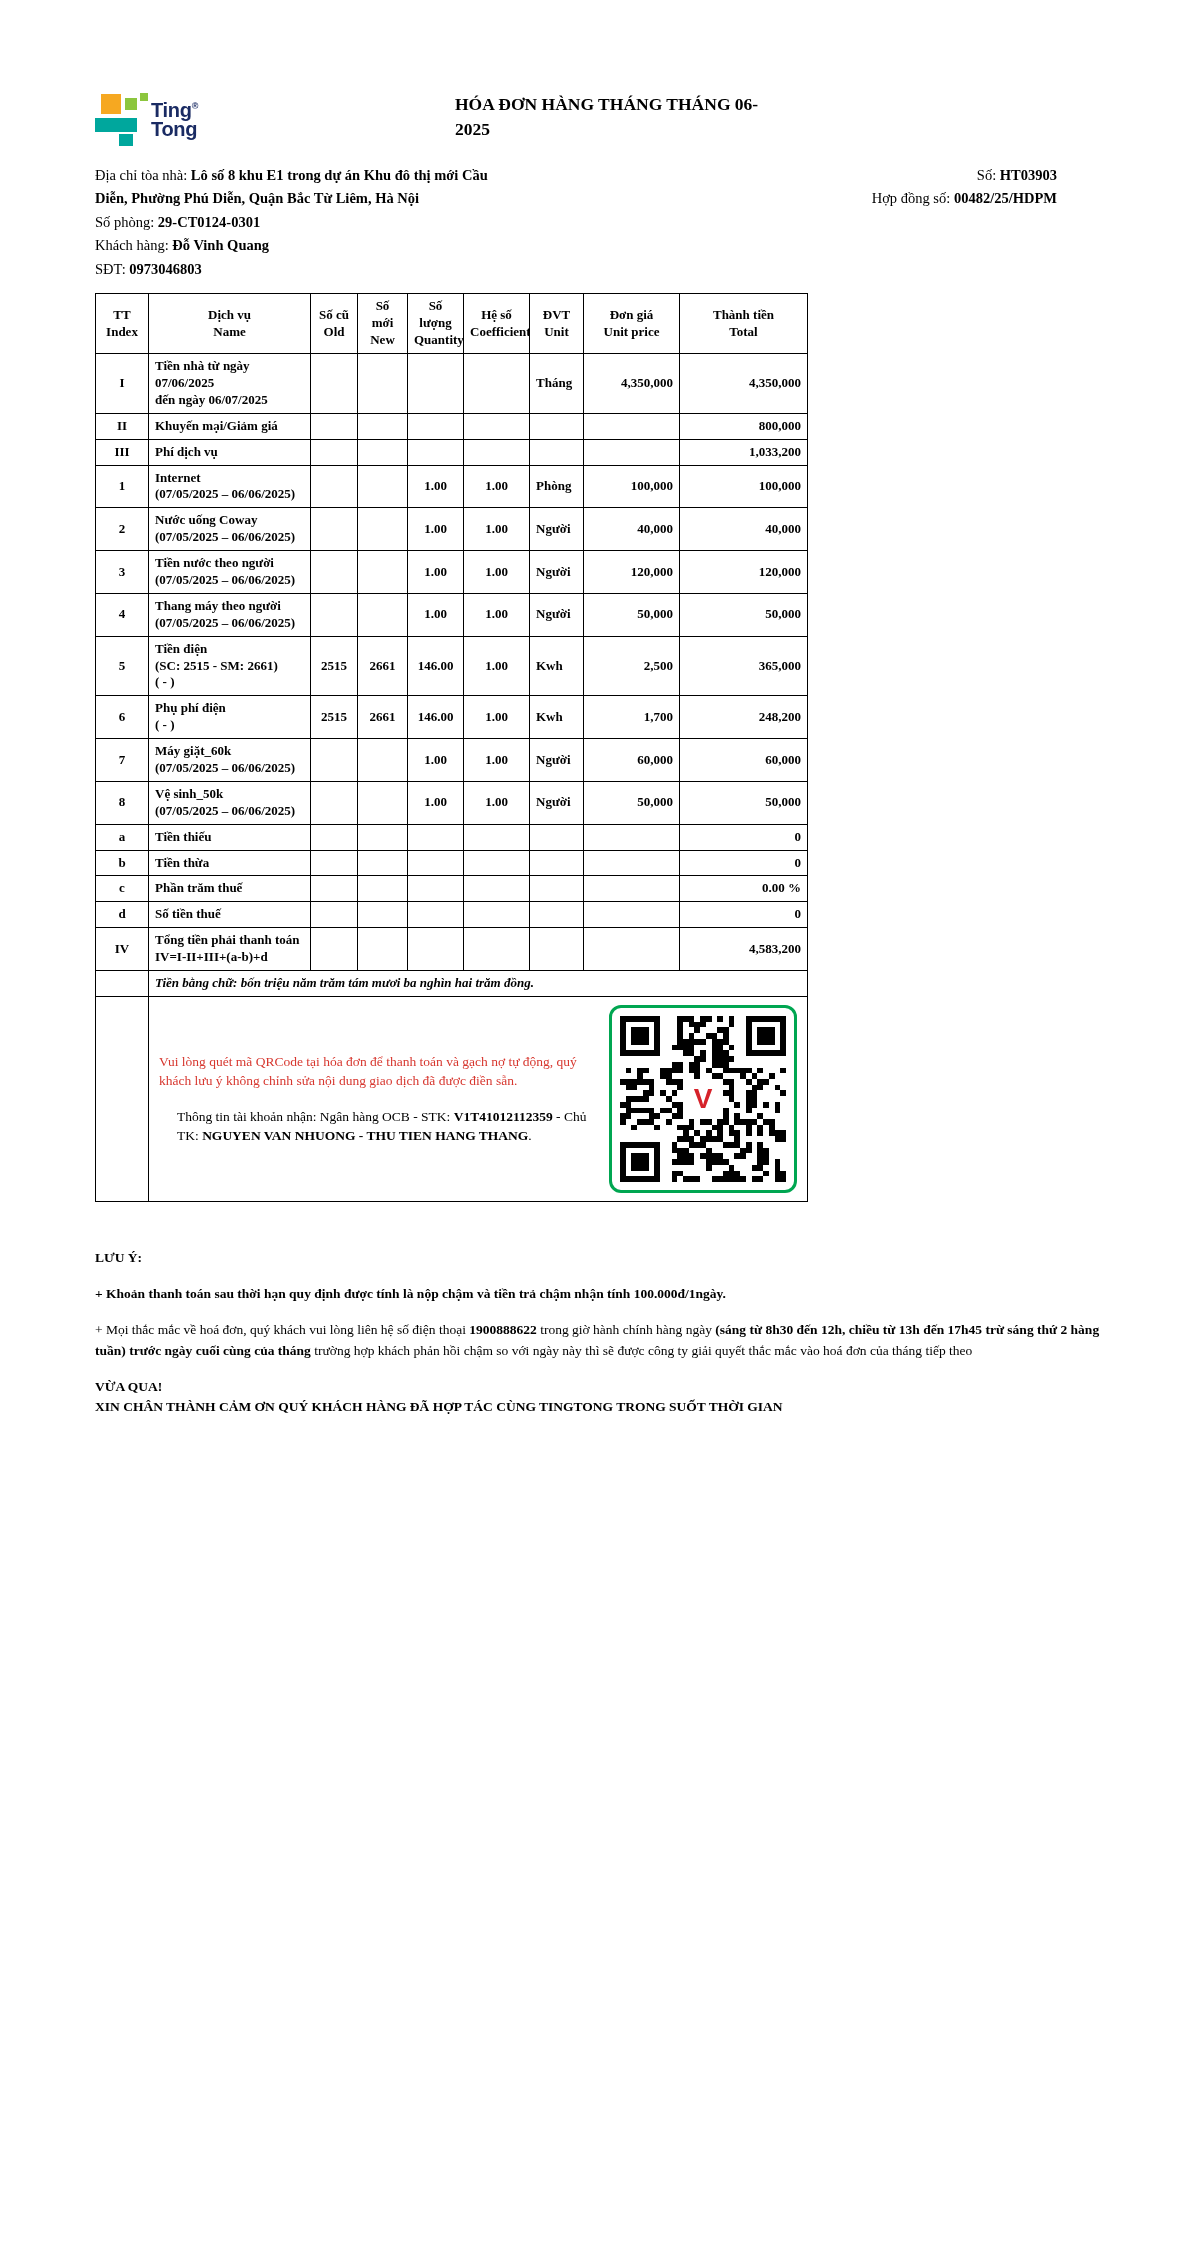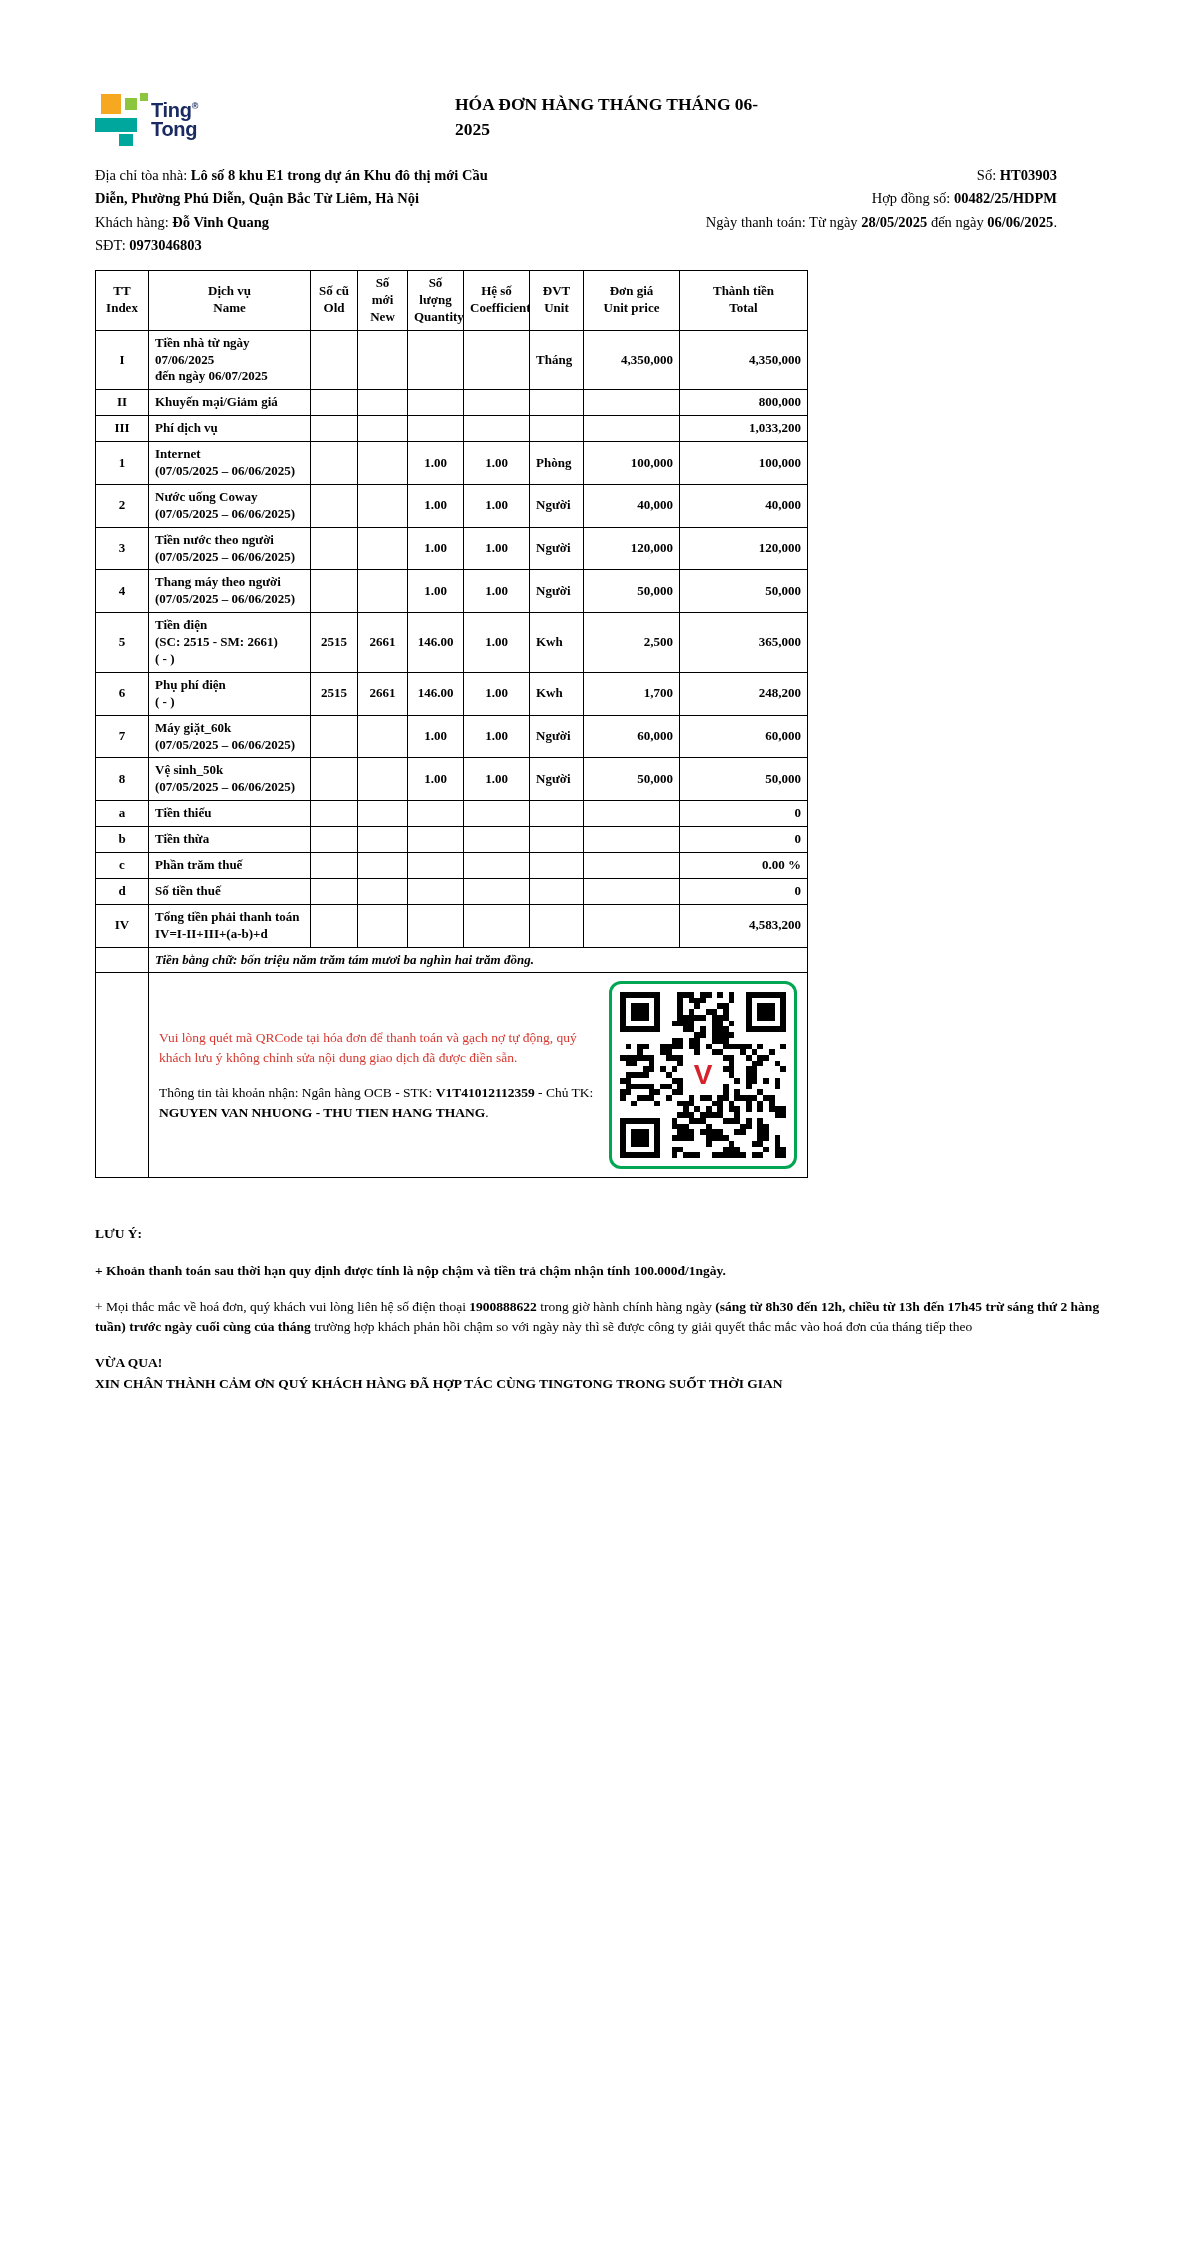--- a/index.html
+++ b/index.html
@@ -48,21 +48,21 @@
   col.w-tt{width:53px} col.w-name{width:162px} col.w-old{width:47px}
   col.w-new{width:50px} col.w-qty{width:56px} col.w-coef{width:66px}
   col.w-unit{width:54px} col.w-price{width:96px} col.w-total{width:128px}
   td.a-c{text-align:center} td.a-l{text-align:left} td.a-r{text-align:right}
 
   td.words-cell { font-weight:normal; }
   .qr-cell { padding:8px 10px !important; }
   .qr-flex { display:flex; justify-content:space-between; align-items:center; gap:1px; }
   .qr-texts { width:438px; font-size:13.5px; font-weight:normal; line-height:1.45; }
   .qr-notice { color:var(--red,#d7372f); margin-bottom:16px; }
-  .qr-account { color:#000; }
+  .qr-account { color:#000;margin-left:18px; }
   .qr-frame {
     position:relative; width:188px; height:188px; flex:0 0 auto;
     border:3px solid var(--green,#00a651); border-radius:12px;
     padding:8px; background:#fff;
   }
   .qr-frame svg { width:166px; height:166px; display:block; }
   .qr-logo {
     position:absolute; left:50%; top:50%; transform:translate(-50%,-50%);
     width:40px; height:40px; background:#fff;
     display:flex; align-items:center; justify-content:center;
@@ -96,27 +96,27 @@
         <div>Tong</div>
       </div>
     </div>
     <h1 class="doc-title">HÓA ĐƠN HÀNG THÁNG THÁNG 06-2025</h1>
   </div>
 
   <div class="info">
     <div class="info-left">
       <div><span>Địa chỉ tòa nhà: </span><span class="b">Lô số 8 khu E1 trong dự án Khu đô thị mới Cầu</span></div>
       <div><span class="b">Diễn, Phường Phú Diễn, Quận Bắc Từ Liêm, Hà Nội</span></div>
+      <div><span>Số phòng: </span><span class="b">29-CT0124-0301</span></div>
       <div><span>Khách hàng: </span><span class="b">Đỗ Vinh Quang</span></div>
       <div><span>SĐT: </span><span class="b">0973046803</span></div>
     </div>
     <div class="info-right">
       <div><span>Số: </span><span class="b">HT03903</span></div>
       <div><span>Hợp đồng số: </span><span class="b">00482/25/HDPM</span></div>
-      <div><span>Ngày thanh toán: Từ ngày </span><span class="b">28/05/2025</span><span> đến ngày </span><span class="b">06/06/2025</span><span>.</span></div>
     </div>
   </div>
 
   <table class="invoice">
     <colgroup>
       <col class="w-tt">
         <col class="w-name">
         <col class="w-old">
         <col class="w-new">
       <col class="w-qty">

